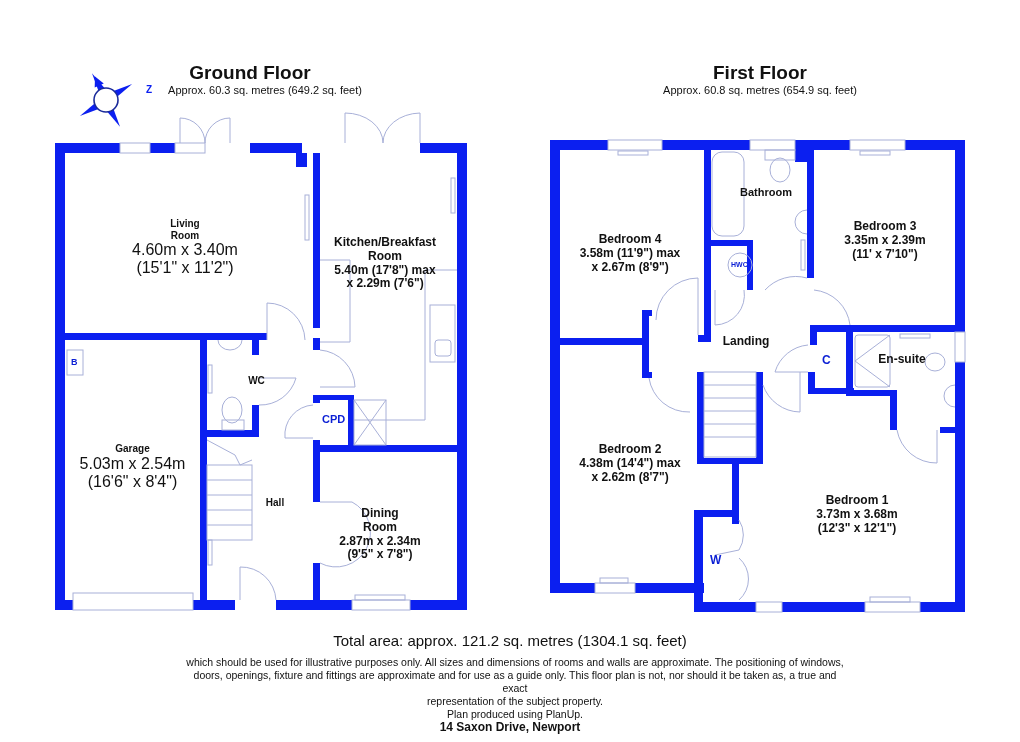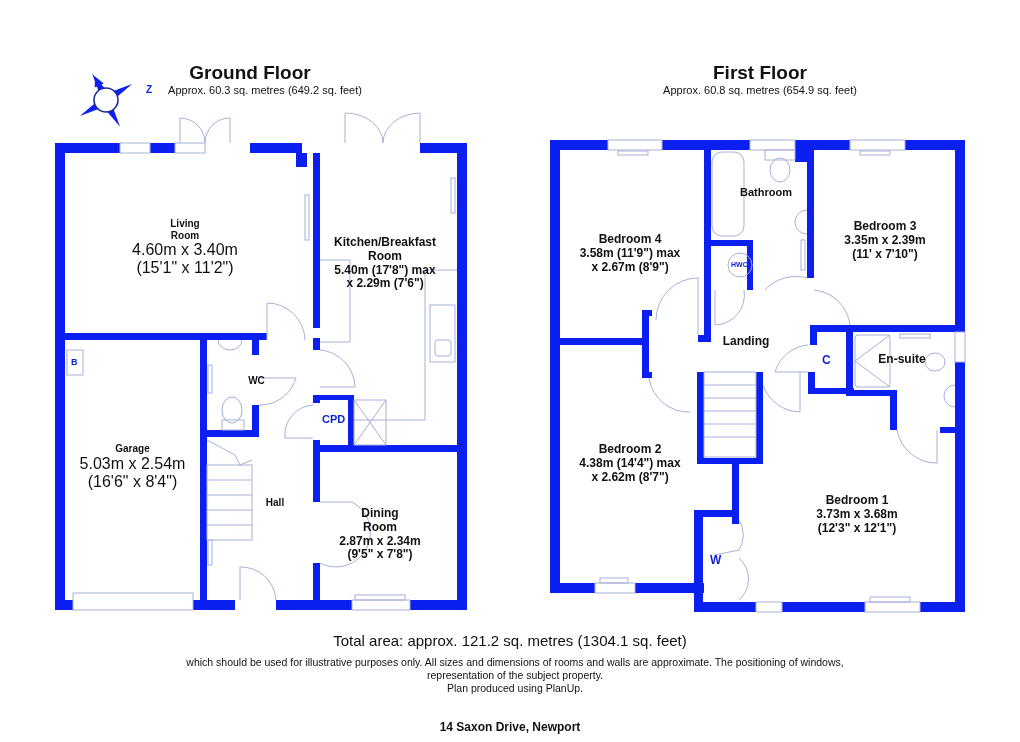--- a/index.html
+++ b/index.html
@@ -284,16 +284,17 @@
 <div class="room-label" style="left:792px;top:468px;width:130px;margin-top:26px;">
   <span class="room-name small">Bedroom 1</span>
   <span class="room-dim small">3.73m x 3.68m</span>
   <span class="room-dim small">(12'3" x 12'1")</span>
 </div>
 <div class="blue-label" style="left:710px;top:553px;">W</div>
 
 <div class="total">Total area: approx. 121.2 sq. metres (1304.1 sq. feet)</div>
 <div class="disclaimer">
   <div>which should be used for illustrative purposes only. All sizes and dimensions of rooms and walls are approximate. The positioning of windows,</div>
+  <div>doors, openings, fixture and fittings are approximate and for use as a guide only. This floor plan is not, nor should it be taken as, a true and exact</div>
   <div>representation of the subject property.</div>
   <div>Plan produced using PlanUp.</div>
 </div>
 <div class="address">14 Saxon Drive, Newport</div>
 
 </body></html>

